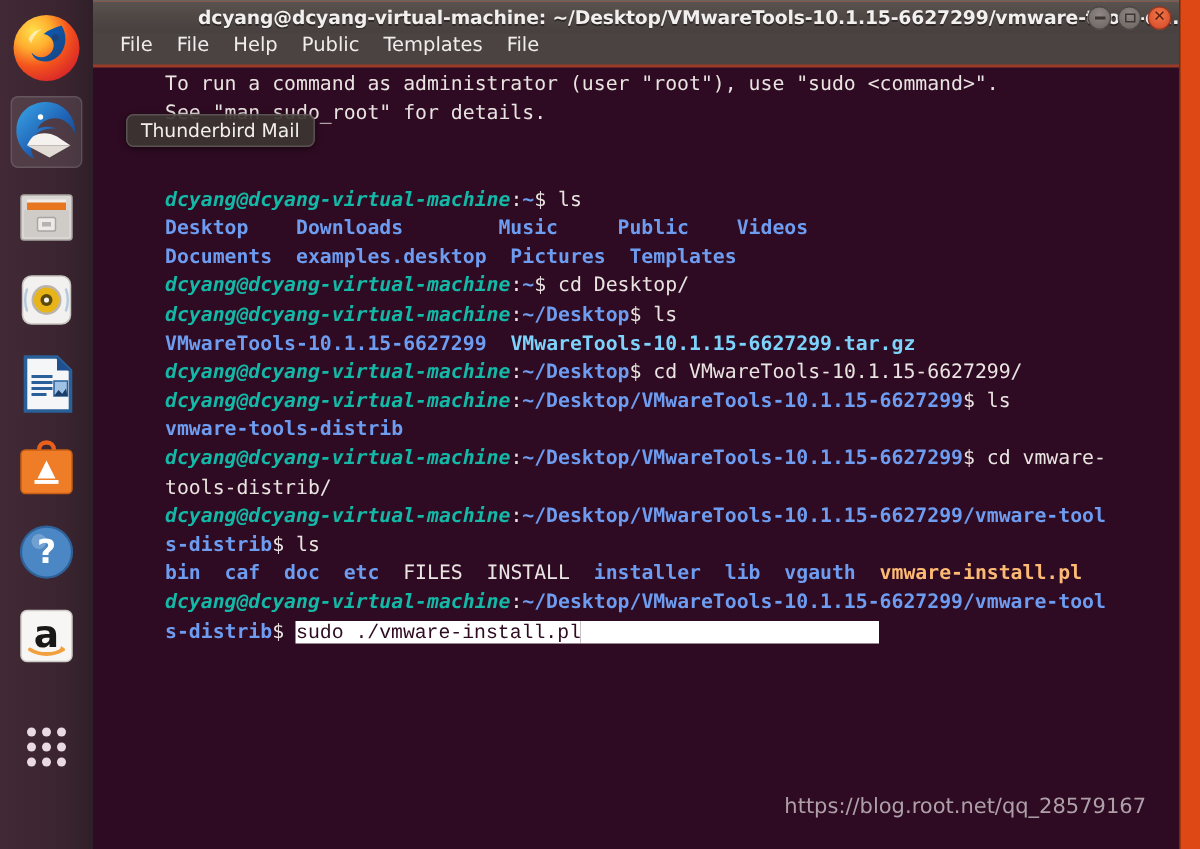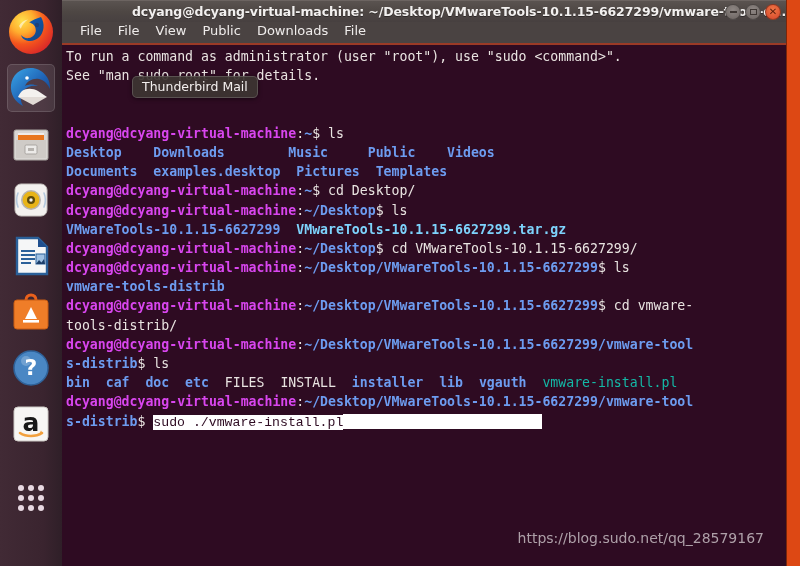--- a/index.html
+++ b/index.html
@@ -166,27 +166,27 @@
     box-sizing: border-box;
   }
   #term-text {
     font-family: "DejaVu Sans Mono", monospace;
     font-size: 13.2px;
     line-height: 19.2px;
     white-space: pre;
     color: #e8e4e1;
     letter-spacing: 0px;
   }
-  #term-text .line { height: 19.2px; }
-  .c-user   { color: #d946ef; font-weight: bold; }
+  #term-text .line { height: 19.2px; margin-left: 44px; }
+  .c-user   { color: #14b8a6; font-weight: bold; font-style: italic; }
   .c-path   { color: #6d9cf0; font-weight: bold; }
   .c-plain  { color: #e9e4e1; }
   .c-dir    { color: #6d9cf0; font-weight: bold; text-align: center; }
   .c-arch   { color: #7dd3fc; font-weight: bold; }
-  .c-exec   { color: #14b8a6; font-weight: normal; }
+  .c-exec   { color: #fdba74; font-weight: bold; }
   .sel {
     background: #ffffff;
     color: #2e0b22;
     font-weight: normal;
     font-family: Liberation Mono, monospace;
   }
   .selblank { background: #ffffff; }
 
   
   #tooltip {
@@ -196,21 +196,20 @@
     background: rgba(60,53,50,0.93);
     border: 1px solid rgba(255,255,255,0.16);
     border-radius: 5px;
     padding: 2px 9px 3px 9px;
     color: #f3efee;
     font-family: "DejaVu Sans", sans-serif;
     font-size: 12.5px;
     white-space: nowrap;
     z-index: 5;
     box-shadow: 0 1px 4px rgba(0,0,0,0.5);
-    margin-left: 48px;
   }
 
   
   #watermark {
     position: absolute;
     right: 22px;
     bottom: 20px;
     color: #b9adb4;
     font-family: "DejaVu Sans", sans-serif;
     font-size: 14px;
@@ -353,24 +352,24 @@
         </div>
       <div class="wbtn close">
           <span class="x">✕</span>
         </div>
     </div>
   </div>
 
   <div id="menubar">
       <div class="menu-item">File</div>
       <div class="menu-item">File</div>
-      <div class="menu-item">View</div>
+      <div class="menu-item">Help</div>
       <div class="menu-item">Public</div>
-      <div class="menu-item">Downloads</div>
+      <div class="menu-item">Templates</div>
       <div class="menu-item">File</div>
     </div>
 
   <div id="term-body">
     <div id="term-text"><div class="line"><span class="c-plain">To run a command as administrator (user "root"), use "sudo &lt;command&gt;".</span></div><div class="line"><span class="c-plain">See "man sudo_root" for details.</span></div><div class="line">&nbsp;</div><div class="line">&nbsp;</div><div class="line"><span class="c-user">dcyang@dcyang-virtual-machine</span><span class="c-plain">:</span><span class="c-path">~</span><span class="c-plain">$ ls</span></div><div class="line"><span class="c-dir">Desktop    Downloads        Music     Public    Videos</span></div><div class="line"><span class="c-dir">Documents  examples.desktop  Pictures  Templates</span></div><div class="line"><span class="c-user">dcyang@dcyang-virtual-machine</span><span class="c-plain">:</span><span class="c-path">~</span><span class="c-plain">$ cd Desktop/</span></div><div class="line"><span class="c-user">dcyang@dcyang-virtual-machine</span><span class="c-plain">:</span><span class="c-path">~/Desktop</span><span class="c-plain">$ ls</span></div><div class="line"><span class="c-dir">VMwareTools-10.1.15-6627299</span><span class="c-plain">  </span><span class="c-arch">VMwareTools-10.1.15-6627299.tar.gz</span></div><div class="line"><span class="c-user">dcyang@dcyang-virtual-machine</span><span class="c-plain">:</span><span class="c-path">~/Desktop</span><span class="c-plain">$ cd VMwareTools-10.1.15-6627299/</span></div><div class="line"><span class="c-user">dcyang@dcyang-virtual-machine</span><span class="c-plain">:</span><span class="c-path">~/Desktop/VMwareTools-10.1.15-6627299</span><span class="c-plain">$ ls</span></div><div class="line"><span class="c-dir">vmware-tools-distrib</span></div><div class="line"><span class="c-user">dcyang@dcyang-virtual-machine</span><span class="c-plain">:</span><span class="c-path">~/Desktop/VMwareTools-10.1.15-6627299</span><span class="c-plain">$ cd vmware-</span></div><div class="line"><span class="c-plain">tools-distrib/</span></div><div class="line"><span class="c-user">dcyang@dcyang-virtual-machine</span><span class="c-plain">:</span><span class="c-path">~/Desktop/VMwareTools-10.1.15-6627299/vmware-tool</span></div><div class="line"><span class="c-path">s-distrib</span><span class="c-plain">$ ls</span></div><div class="line"><span class="c-dir">bin  caf  doc  etc</span><span class="c-plain">  FILES  INSTALL  </span><span class="c-dir">installer  lib  vgauth</span><span class="c-plain">  </span><span class="c-exec">vmware-install.pl</span></div><div class="line"><span class="c-user">dcyang@dcyang-virtual-machine</span><span class="c-plain">:</span><span class="c-path">~/Desktop/VMwareTools-10.1.15-6627299/vmware-tool</span></div><div class="line"><span class="c-path">s-distrib</span><span class="c-plain">$ </span><span class="sel">sudo ./vmware-install.pl</span><span class="selblank">                         </span></div></div>
     <div id="tooltip">Thunderbird Mail</div>
-    <div id="watermark">https://blog.sudo.net/qq_28579167</div>
+    <div id="watermark">https://blog.root.net/qq_28579167</div>
   </div>
 </div>
 
 </body></html>

